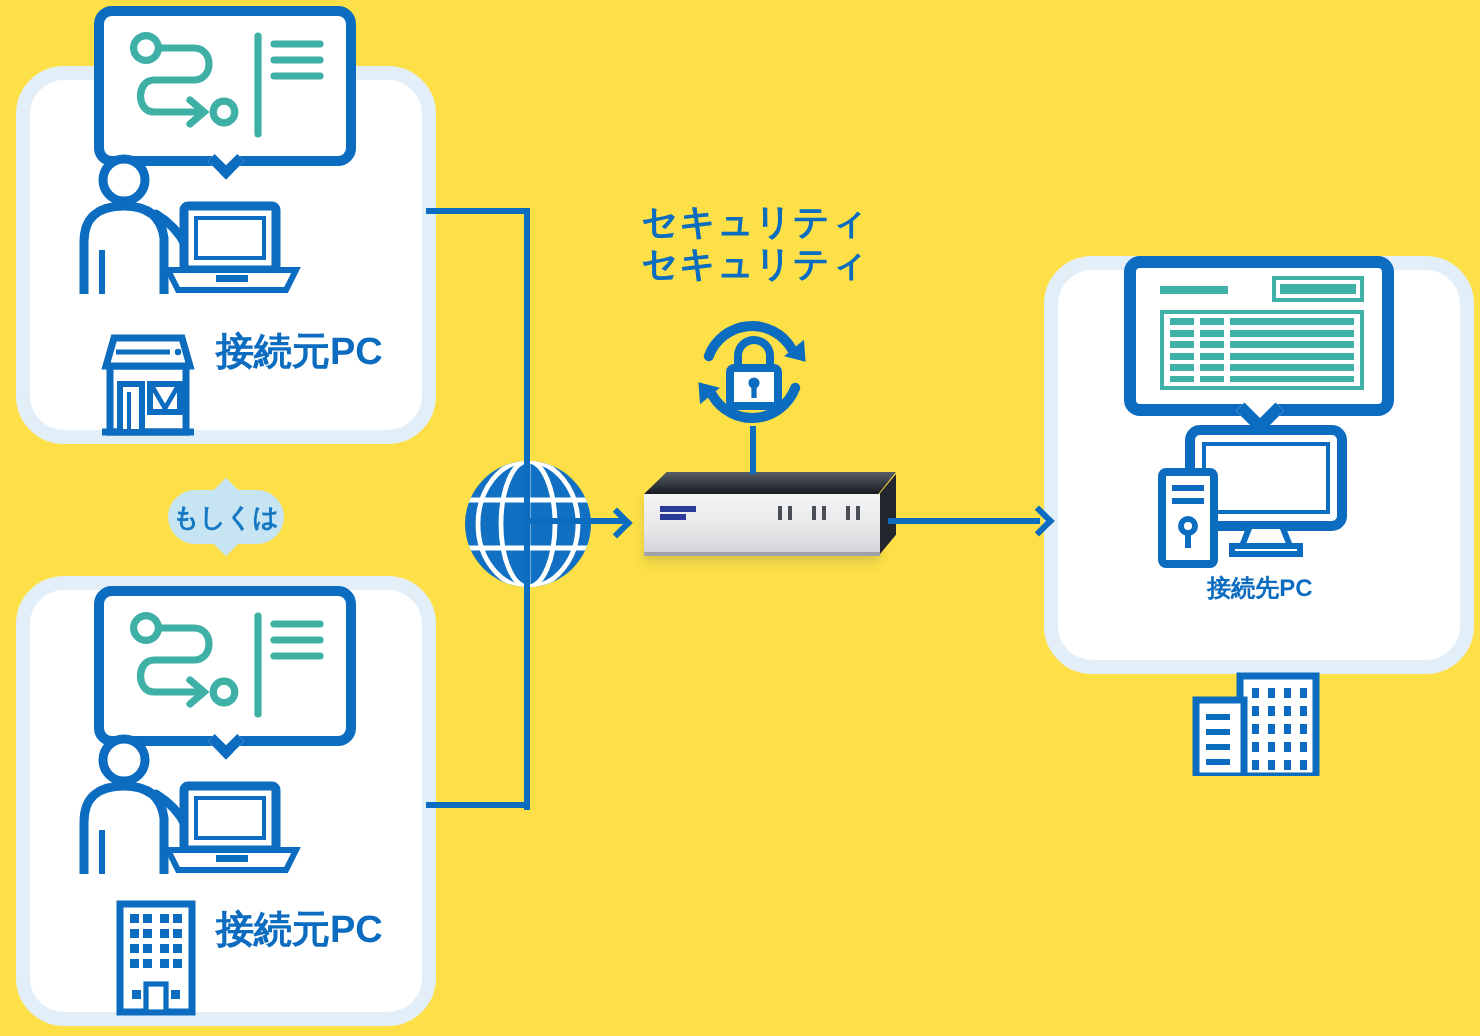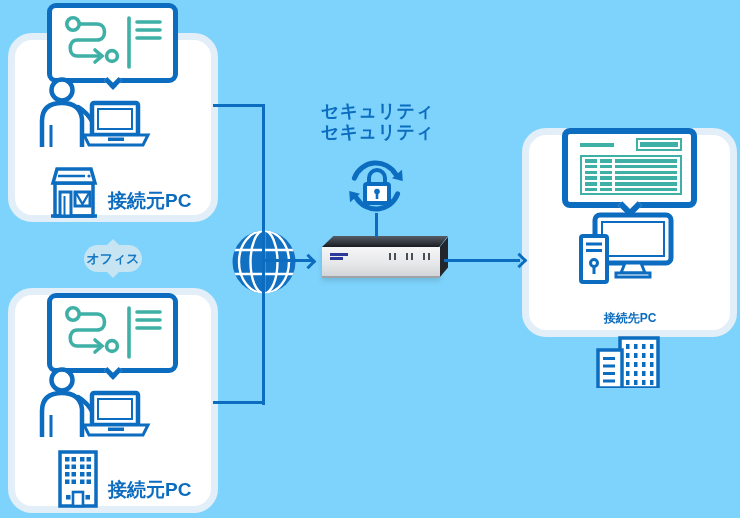--- a/index.html
+++ b/index.html
@@ -5,21 +5,21 @@
   :root{
     --blue:#0c6cbf;
     --teal:#3fb0a6;
     --card-border:#e2eef8;
     --badge-bg:#c6e4f2;
     --badge-text:#1578c2;
     --text-dark:#3a3a3a;
   }
   *{margin:0;padding:0;box-sizing:border-box;}
   body{background:#fff;font-family:"Liberation Sans","DejaVu Sans",sans-serif;}
-  .stage{position:relative;width:740px;height:518px;background:#7dd3fc;overflow:hidden;}
+  .stage{position:relative;width:740px;height:518px;background:#fde047;overflow:hidden;}
   .abs{position:absolute;}
 
   
   .card{position:absolute;border:7px solid var(--card-border);border-radius:24px;background:#fff;}
   .card1{left:8px;top:33px;width:210px;height:189px;}
   .card2{left:8px;top:288px;width:210px;height:225px;}
   .card3{left:522px;top:128px;width:215px;height:209px;}
 
   
   .bubble{position:absolute;background:#fff;border:5px solid var(--blue);border-radius:9px;}
@@ -32,21 +32,21 @@
         transform:translateX(-50%) rotate(45deg);background:#fff;
         border-right:6px solid var(--blue);border-bottom:6px solid var(--blue);}
 
   
   .line{position:absolute;background:var(--blue);z-index:3;}
   .chev{position:absolute;width:11px;height:11px;border-top:3px solid var(--blue);
         border-right:3px solid var(--blue);transform:rotate(45deg);z-index:3;}
 
   
   .node-label{position:absolute;font-weight:700;line-height:22px;}
-  .node-label .l1{color:var(--blue);font-size:19px;margin-top:24px;}
+  .node-label .l1{color:var(--blue);font-size:19px;}
   .node-label .l2{color:var(--text-dark);font-size:18px;}
   .label3{text-align:center;}
   .label3 .l1{font-size:12px;}
   .label3 .l2{font-size:19px;}
 
   
   .badge{position:absolute;left:84px;top:245px;width:58px;height:27px;background:var(--badge-bg);
          border-radius:14px;display:flex;align-items:center;justify-content:center;
          color:var(--badge-text);font-size:13px;font-weight:700;z-index:2;}
   .badge::before,.badge::after{content:"";position:absolute;left:50%;margin-left:-5px;width:10px;height:10px;
@@ -207,21 +207,21 @@
         <path d="M18.5,31 V51" stroke-width="2"></path>
         <rect x="29" y="27" width="15" height="14" stroke-width="3"></rect>
         <path d="M30,28 L37,40 M43,28 L36,40" stroke-width="2.3" fill="none"></path>
       </g>
     </svg>
   </div>
   <div class="node-label" style="left:108px;top:166px;">
     <div class="l1">接続元PC</div>
   </div>
 
-  <div class="badge">オフィス</div>
+  <div class="badge">もしくは</div>
 
   <div class="bubble bubble2">
     <div class="tail"></div>
     <svg width="109" height="58" viewBox="0 0 109 58" style="margin:5px 0 0 5px;">
       <g stroke="#3fb0a6" stroke-width="3.6" fill="none" stroke-linecap="round">
         <circle cx="16" cy="11" r="6.2"></circle>
         <path d="M23,11 H40 C50,11 50,27 40,27 H20 C11,27 11,43 20,43 H42"></path>
         <path d="M38,37 L45,43 L38,49"></path>
         <circle cx="55" cy="43" r="5.4"></circle>
         <line x1="72" y1="5" x2="72" y2="54"></line>

